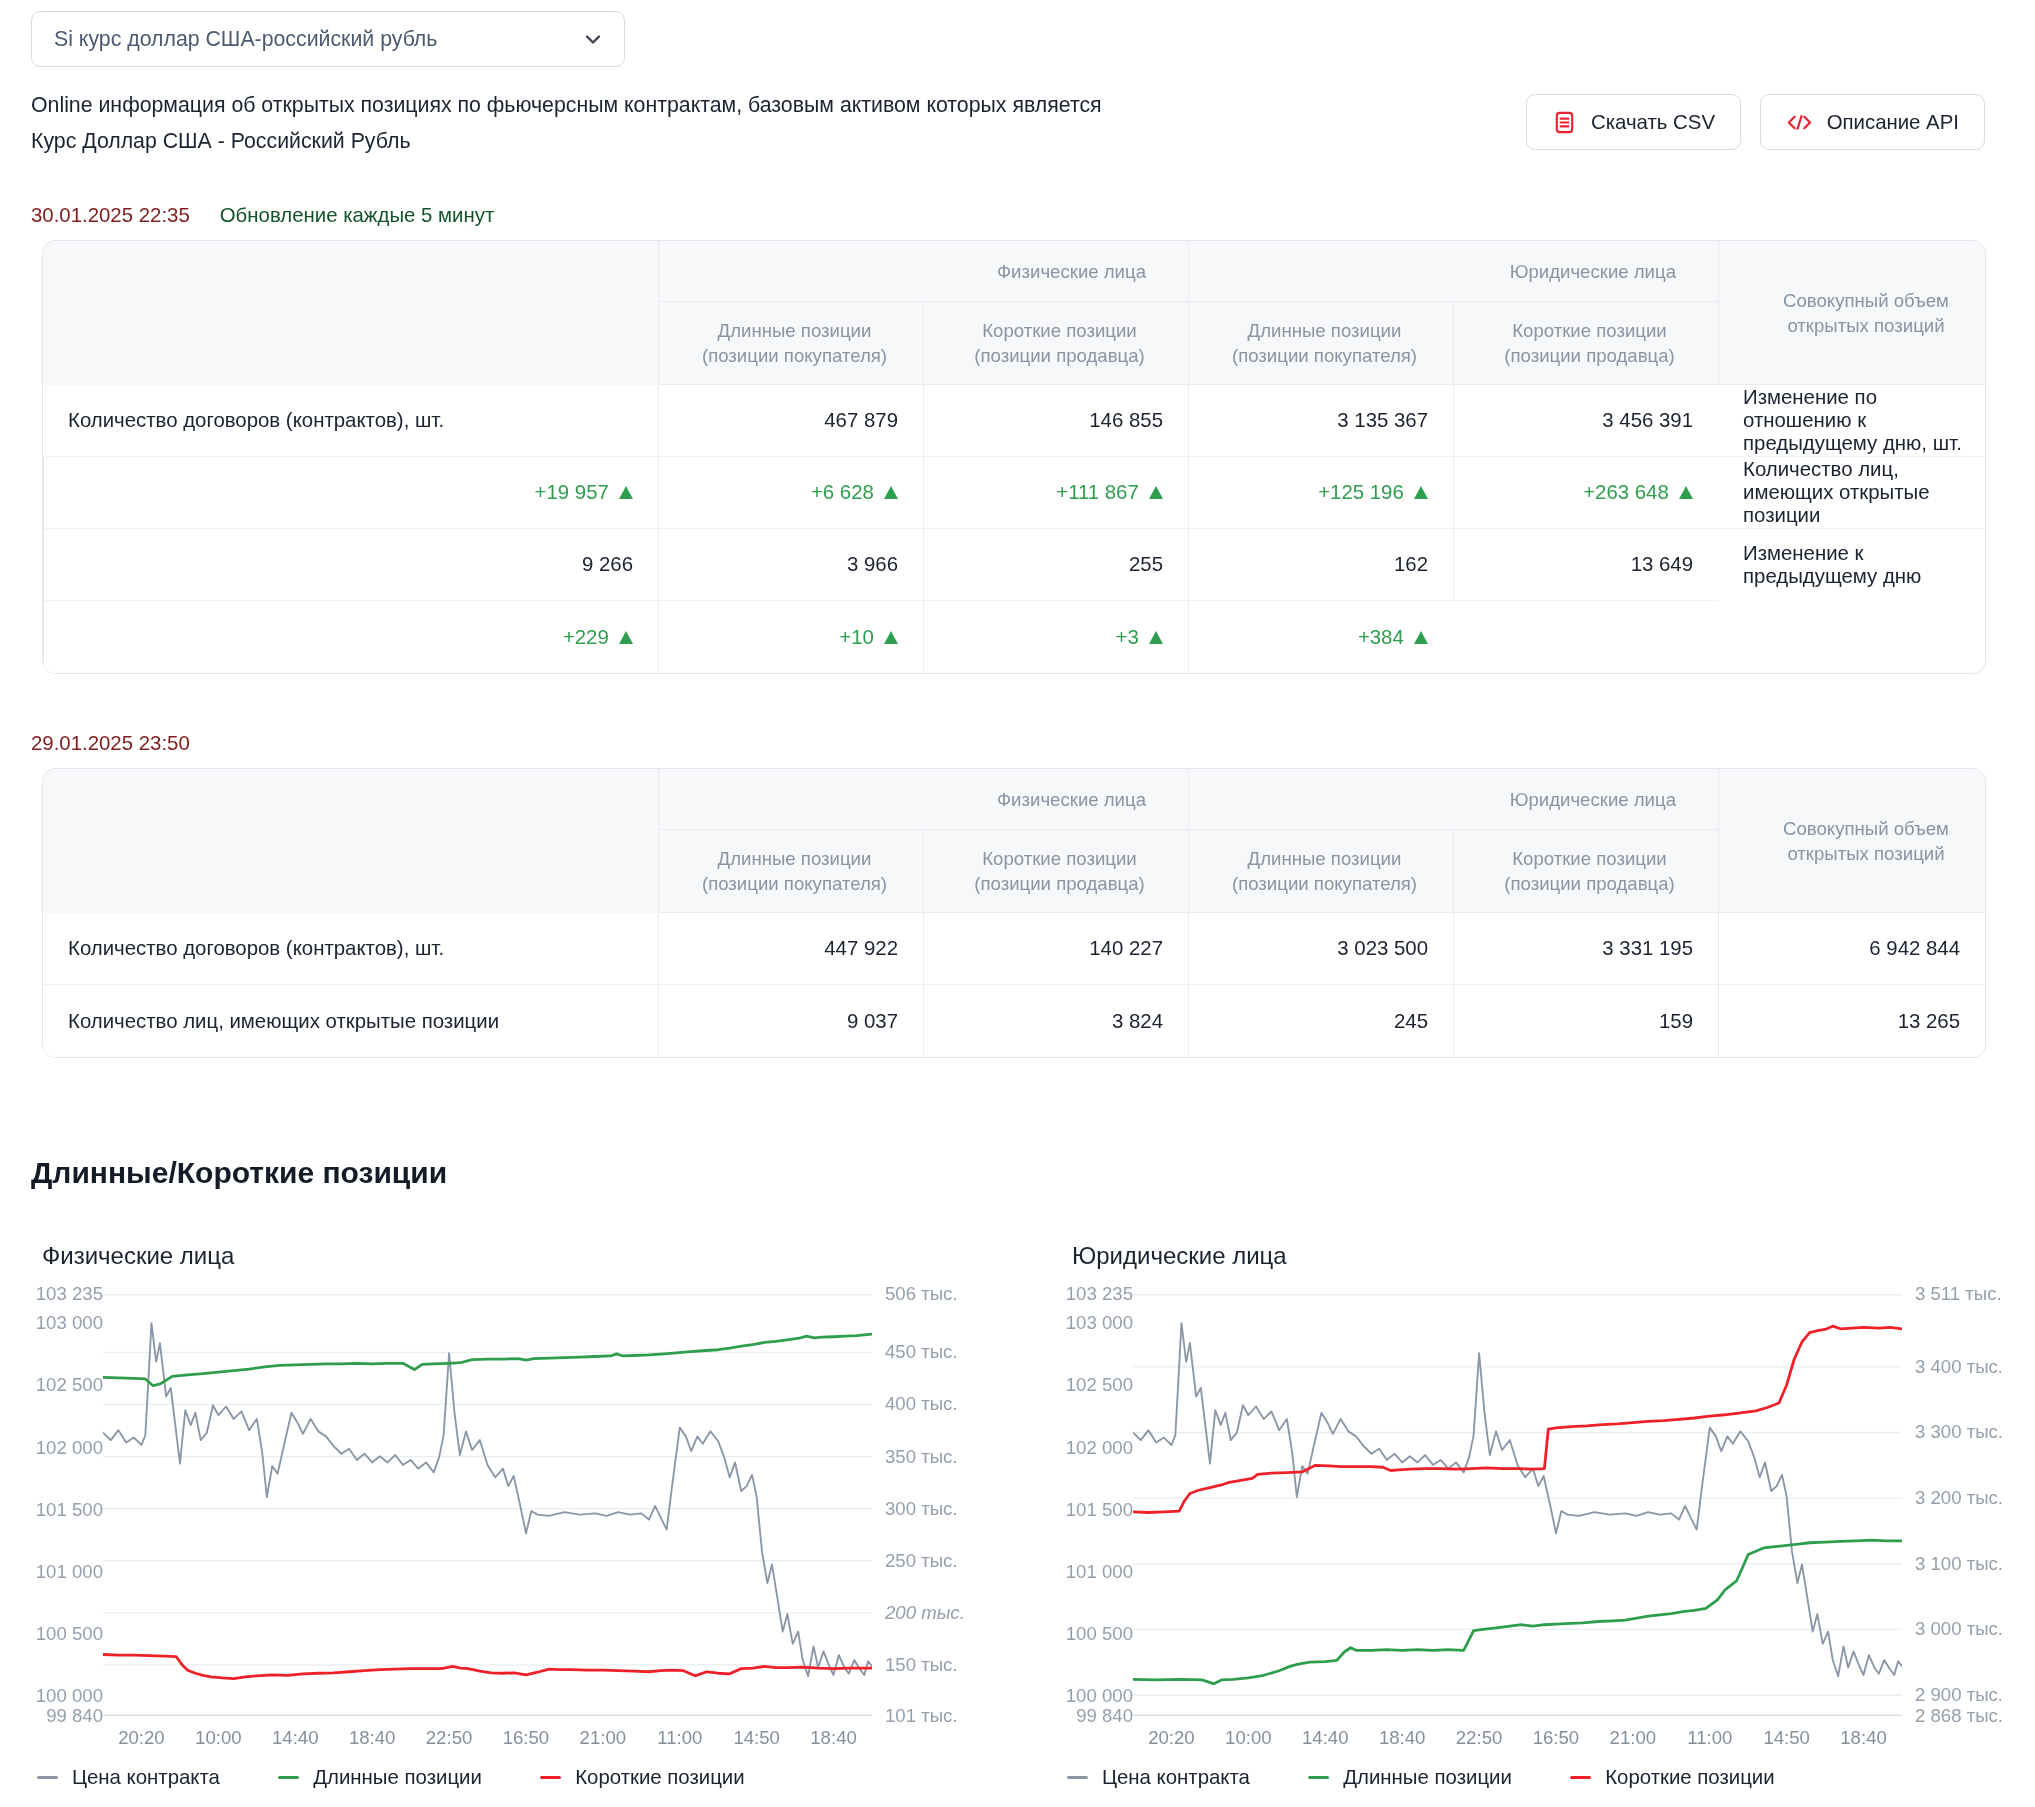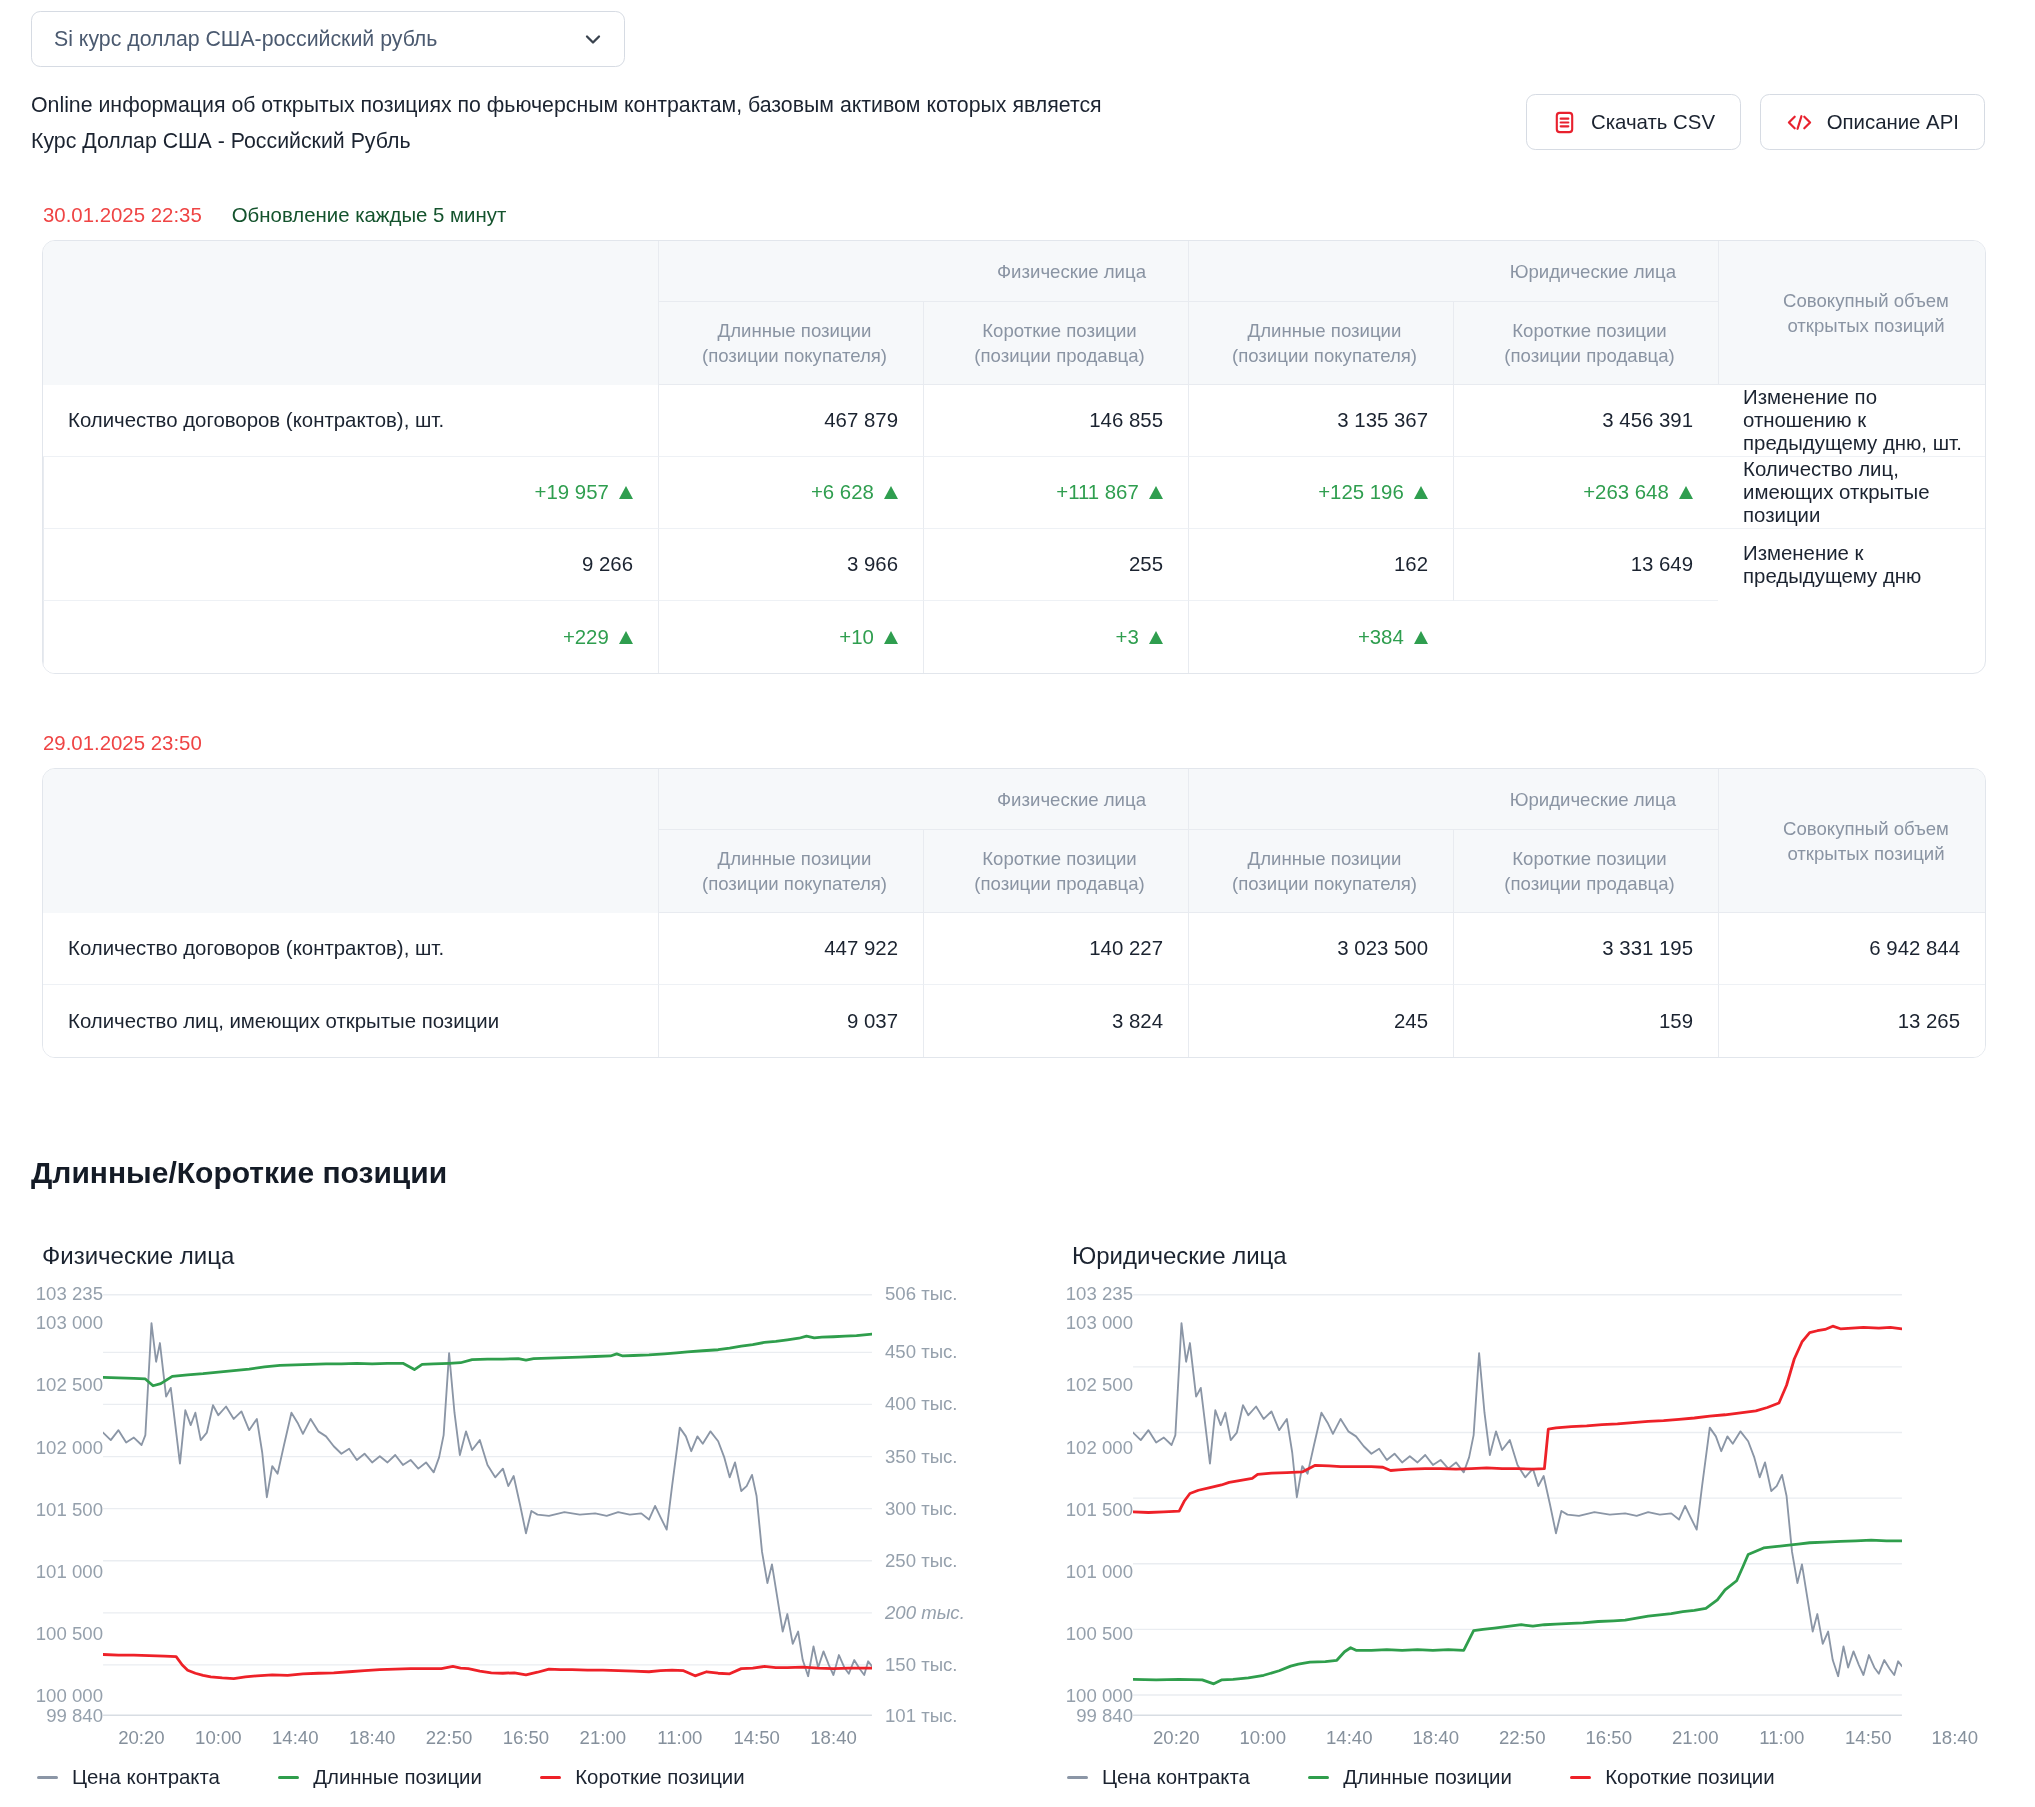--- a/index.html
+++ b/index.html
@@ -13,21 +13,21 @@
   .select-box svg{flex:none;}
 
   .desc{margin:20.4px 0 0 31px;max-width:1099px;font-size:21.3px;line-height:36px;color:#1b2330;}
 
   .actions{position:absolute;top:94px;right:50px;display:flex;gap:18.6px;}
   .btn{height:56px;padding:0 25px;display:flex;align-items:center;gap:14px;border:1.9px solid #d6dbe3;
     border-radius:9.3px;background:#fff;font-size:20.4px;color:#1b2330;cursor:pointer;font-family:inherit;}
 
   .ts-row{margin:45px 0 0 31px;display:flex;gap:30px;align-items:center;font-size:20.4px;}
   .ts-row.second{margin-top:58px;}
-  .ts{color:#ef4444;margin-left:12px;}
+  .ts{color:#7f1d1d;}
   .note{color:#14532d;}
 
   
   .tbl{margin:13px 0 0 42px;width:1944px;border:1.9px solid #e2e6ec;border-radius:13px;overflow:hidden;
     display:grid;grid-template-columns:615px 265px 265px 265px 265px 1fr;box-sizing:border-box;font-size:20.4px;background:#fff;}
   .c{display:flex;align-items:center;box-sizing:border-box;background:#fff;}
   .hd{background:#f6f8fa;color:#8a94a3;font-size:18.6px;line-height:25px;}
   .spacer{grid-column:1;grid-row:1/3;background:#f6f8fa;}
   .grp{height:61px;justify-content:flex-end;padding-right:42px;border-bottom:0.9px solid #e8ebf0;}
   .sub{height:83px;justify-content:flex-end;padding-right:24px;border-bottom:0.9px solid #e8ebf0;}
@@ -346,20 +346,30 @@
             <span style="left: 25%;">14:40</span>
             <span style="left: 35%;">18:40</span>
             <span style="left: 45%;">22:50</span>
             <span style="left: 55%;">16:50</span>
             <span style="left: 65%;">21:00</span>
             <span style="left: 75%;">11:00</span>
             <span style="left: 85%;">14:50</span>
             <span style="left: 95%;">18:40</span>
           </div>
         </div>
+        <div class="yr">
+          <span style="top: 0px;">3 511 тыс.</span>
+          <span style="top: 73px;">3 400 тыс.</span>
+          <span style="top: 138px;">3 300 тыс.</span>
+          <span style="top: 204px;">3 200 тыс.</span>
+          <span style="top: 270px;">3 100 тыс.</span>
+          <span style="top: 335px;">3 000 тыс.</span>
+          <span style="top: 401px;">2 900 тыс.</span>
+          <span style="top: 422px;">2 868 тыс.</span>
+        </div>
       </div>
     <div class="legend">
         <div class="item">
           <span class="dash" style="background: rgb(139, 150, 166);"></span>
           <span>Цена контракта</span>
         </div>
         <div class="item">
           <span class="dash" style="background: rgb(47, 158, 76);"></span>
           <span>Длинные позиции</span>
         </div>

